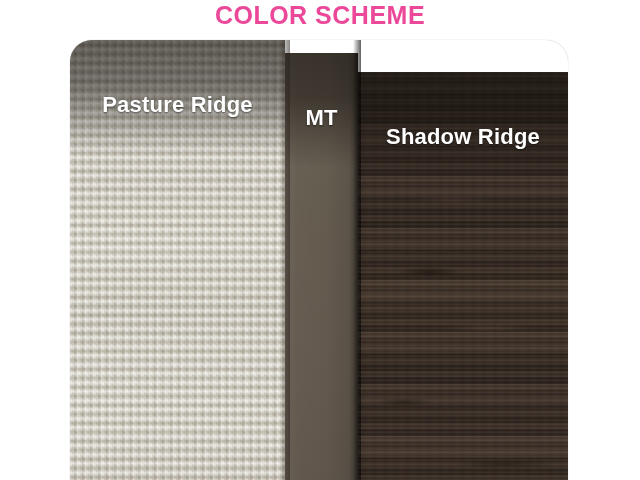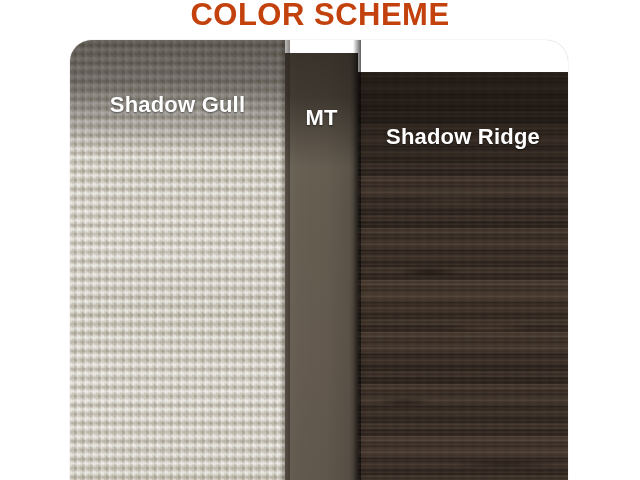--- a/index.html
+++ b/index.html
@@ -18,24 +18,24 @@
 
   
   #page-title {
     position: absolute;
     left: 0;
     top: 0;
     width: 640px;
     height: 34px;
     line-height: 30px;
     text-align: center;
-    font-size: 31px;
+    font-size: 25px;
     font-weight: bold;
     letter-spacing: 0.5px;
-    color: #c2410c;
+    color: #ec4899;
     white-space: nowrap;
   }
 
   
   #swatch-board {
     position: absolute;
     left: 70px;
     top: 40px;
     width: 498px;
     height: 440px;
@@ -247,21 +247,21 @@
 </head>
 <body>
 
 <div id="page-title">COLOR SCHEME</div>
 
 <div id="swatch-board">
 
   <div class="swatch" id="swatch-pasture-gull">
     <div class="swatch-texture tex-fabric"></div>
     <div class="swatch-shade"></div>
-    <div class="swatch-label">Shadow Gull</div>
+    <div class="swatch-label">Pasture Ridge</div>
   </div>
 
   <div class="swatch" id="swatch-mt">
     <div class="swatch-texture tex-solid"></div>
     <div class="swatch-shade"></div>
     <div class="swatch-label">MT</div>
   </div>
 
   <div class="swatch" id="swatch-shadow-ridge">
     <div class="swatch-texture tex-wood"></div>

